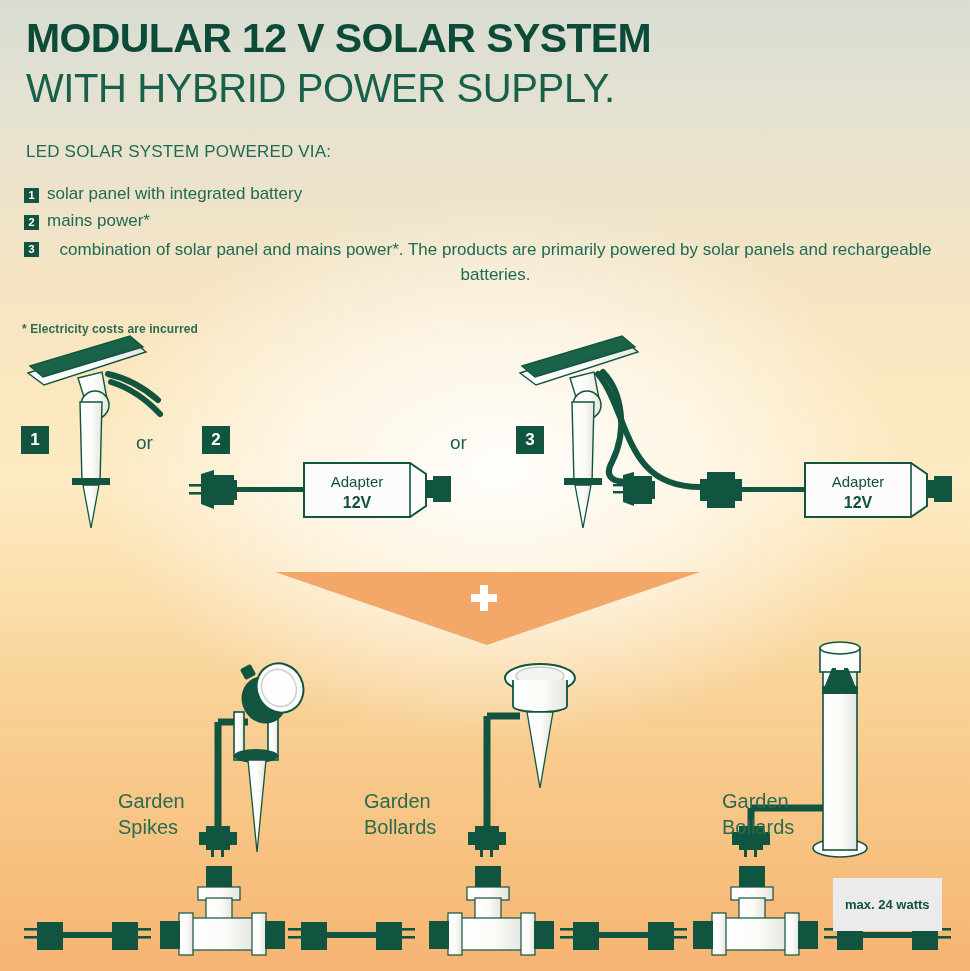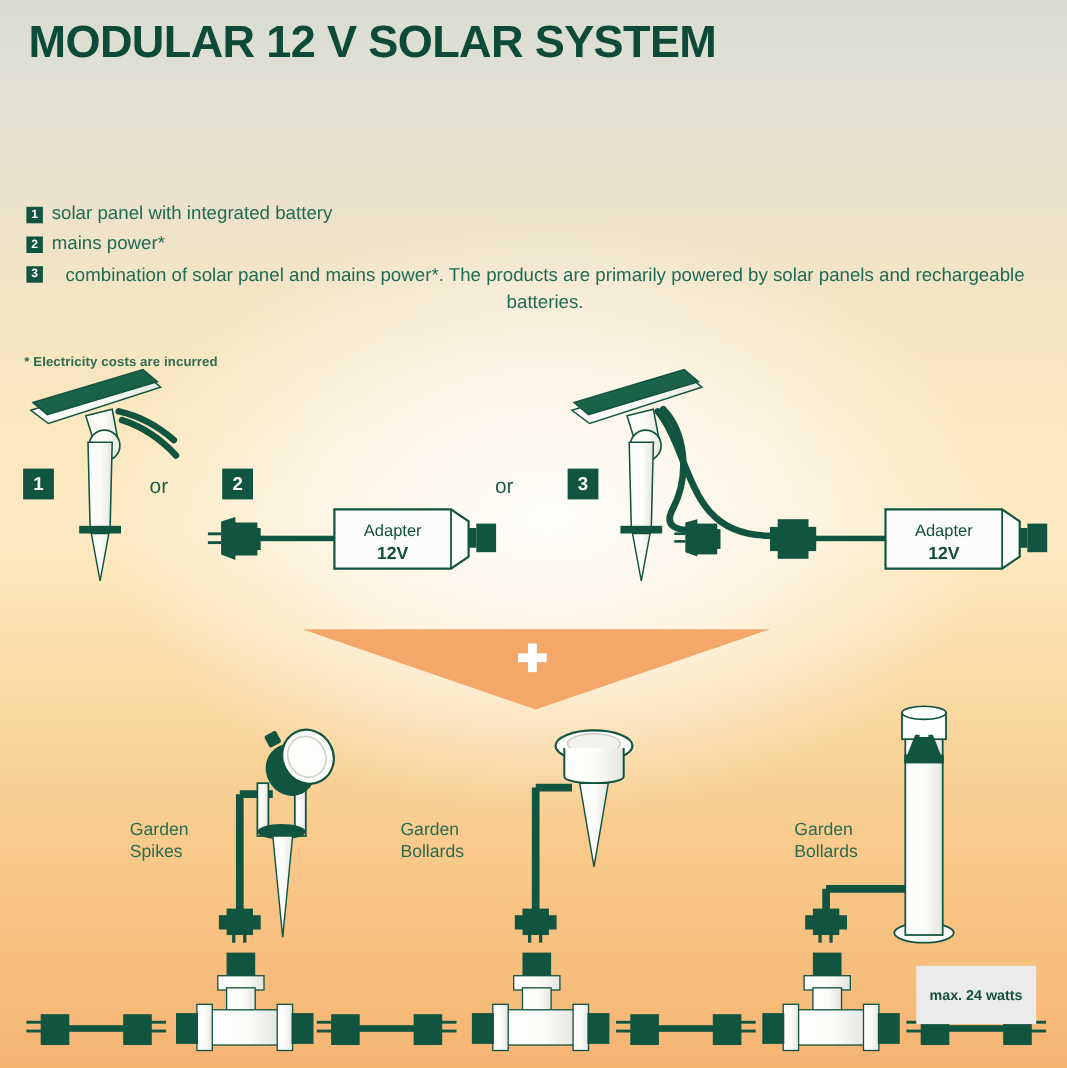--- a/index.html
+++ b/index.html
@@ -86,21 +86,21 @@
     width:26px;height:26px;
   }
   #plus:before,#plus:after{
     content:"";position:absolute;background:#ffffff;
   }
   #plus:before{left:9px;top:0;width:8px;height:26px;}
   #plus:after{left:0;top:9px;width:26px;height:8px;}
 
   
   .plabel{
-    position:absolute;font-size:16px;color:#2a6b50;line-height:1.28;
+    position:absolute;font-size:20px;color:#2a6b50;line-height:1.28;margin-top:44px;
   }
   #lbl-spikes{left:118px;top:745px;}
   #lbl-ingrounds{left:364px;top:745px;}
   #lbl-bollards{left:722px;top:745px;}
 
   
   #watts{
     position:absolute;left:833px;top:878px;
     background:#ebebeb;color:#14503c;
     font-size:13px;font-weight:bold;
@@ -110,20 +110,22 @@
   
   svg{position:absolute;left:0;top:0;overflow:visible;}
   .svg-layer{left:0;top:0;width:970px;height:971px;pointer-events:none;}
 </style>
 </head>
 <body>
 
 <div id="page">
 
   <div class="abs" id="title1">MODULAR 12 V SOLAR SYSTEM</div>
+  <div class="abs" id="title2">WITH HYBRID POWER SUPPLY.</div>
+  <div class="abs" id="lead">LED SOLAR SYSTEM POWERED VIA:</div>
 
   <div class="bullet-row" id="b1">
     <span class="badge-sm">1</span>
     <span class="txt">solar panel with integrated battery</span>
   </div>
   <div class="bullet-row" id="b2">
     <span class="badge-sm">2</span>
     <span class="txt">mains power*</span>
   </div>
   <div class="bullet-row" id="b3">

